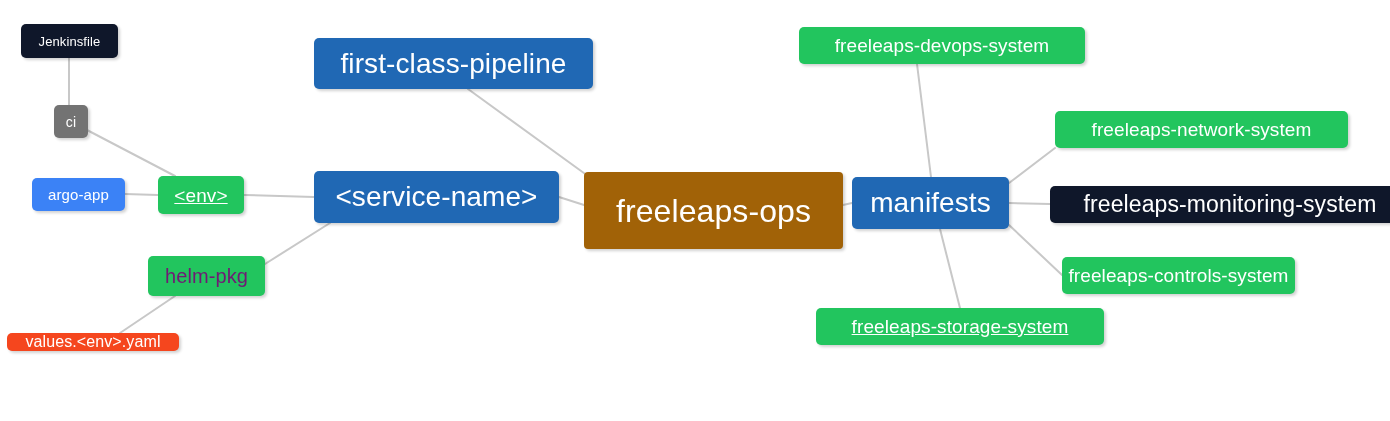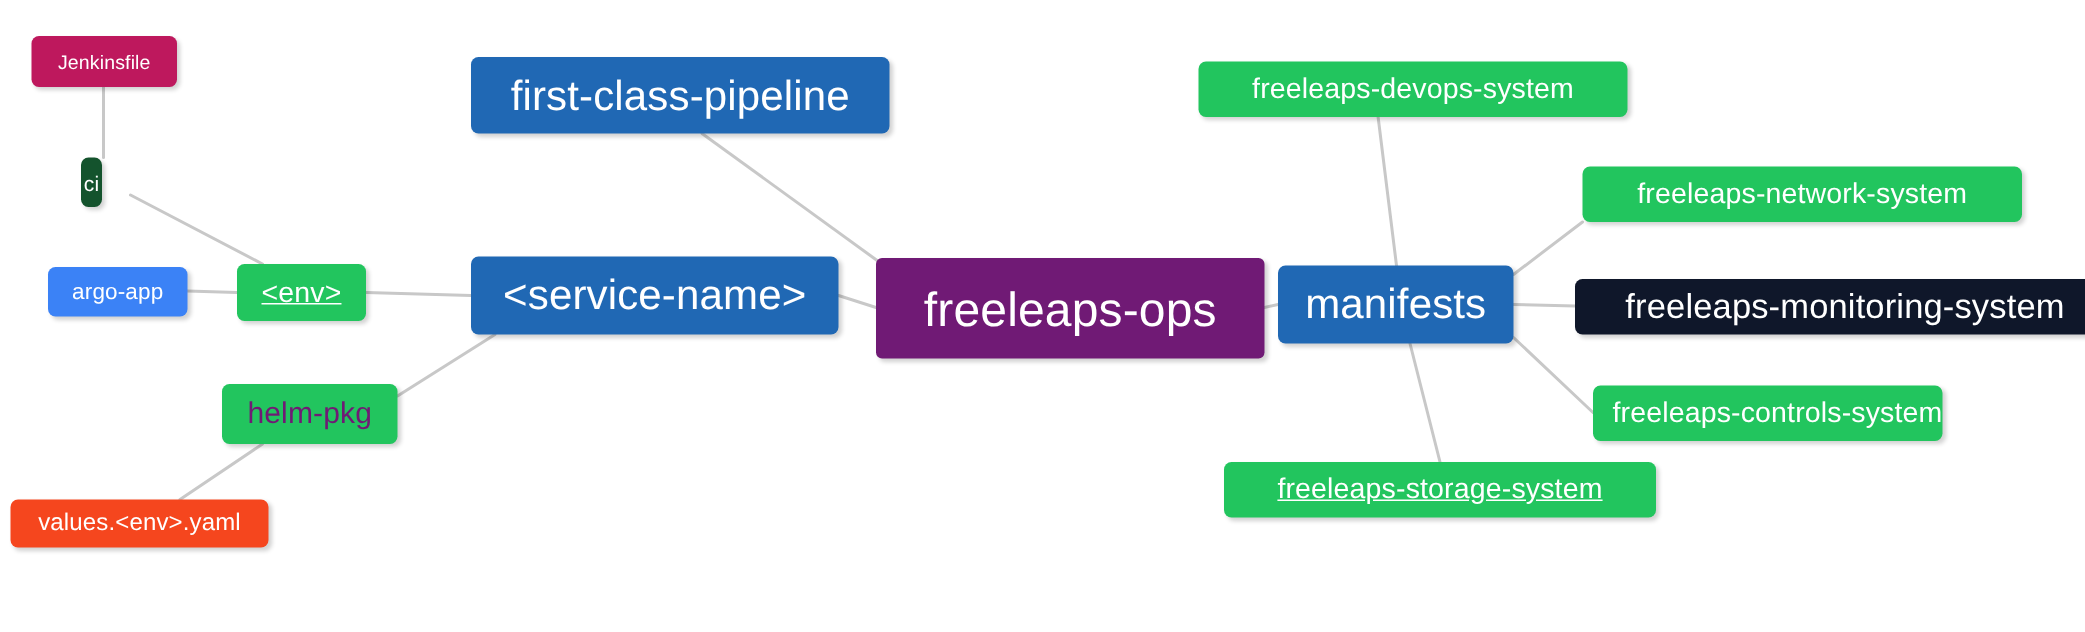--- a/index.html
+++ b/index.html
@@ -77,60 +77,60 @@
         <line x1="175" y1="296" x2="120" y2="333" stroke="#c8c8c8" stroke-width="2" stroke-linecap="round"></line>
         <line x1="931" y1="177" x2="917" y2="64" stroke="#c8c8c8" stroke-width="2" stroke-linecap="round"></line>
         <line x1="1009" y1="183" x2="1055" y2="148" stroke="#c8c8c8" stroke-width="2" stroke-linecap="round"></line>
         <line x1="1009" y1="203" x2="1050" y2="204" stroke="#c8c8c8" stroke-width="2" stroke-linecap="round"></line>
         <line x1="1009" y1="225" x2="1062" y2="275" stroke="#c8c8c8" stroke-width="2" stroke-linecap="round"></line>
         <line x1="940" y1="229" x2="960" y2="308" stroke="#c8c8c8" stroke-width="2" stroke-linecap="round"></line>
       </g>
   </svg>
 
   <div id="node-layer">
-      <div class="node" style="left: 21px; top: 24px; width: 97px; height: 34px; background: #be185d; font-size: 13px; color: rgb(255, 255, 255);">
+      <div class="node" style="left: 21px; top: 24px; width: 97px; height: 34px; background: #0f172a; font-size: 13px; color: rgb(255, 255, 255);">
         <span>Jenkinsfile</span>
       </div>
-      <div class="node" style="left: 54px; top: 105px; width: 14px; height: 33px; background: #14532d; font-size: 14px; color: rgb(255, 255, 255);">
+      <div class="node" style="left: 54px; top: 105px; width: 34px; height: 33px; background: #737373; font-size: 14px; color: rgb(255, 255, 255);">
         <span>ci</span>
       </div>
       <div class="node" style="left: 32px; top: 178px; width: 93px; height: 33px; background: #3b82f6; font-size: 15px; color: rgb(255, 255, 255);">
         <span>argo-app</span>
       </div>
       <div class="node" style="left: 158px; top: 176px; width: 86px; height: 38px; background: rgb(34, 197, 94); font-size: 19px; color: rgb(255, 255, 255); text-decoration: underline;">
         <span>&lt;env&gt;</span>
       </div>
       <div class="node" style="left: 148px; top: 256px; width: 117px; height: 40px; background: rgb(34, 197, 94); font-size: 20px; color: #701a75;">
         <span>helm-pkg</span>
       </div>
-      <div class="node" style="left: 7px; top: 333px; width: 172px; height: 32px; background: rgb(245, 70, 30); font-size: 16px; color: rgb(255, 255, 255);">
+      <div class="node" style="left: 7px; top: 333px; width: 172px; height: 18px; background: rgb(245, 70, 30); font-size: 16px; color: rgb(255, 255, 255);">
         <span>values.&lt;env&gt;.yaml</span>
       </div>
       <div class="node" style="left: 314px; top: 38px; width: 279px; height: 51px; background: rgb(32, 104, 180); font-size: 28px; color: rgb(255, 255, 255);">
         <span>first-class-pipeline</span>
       </div>
       <div class="node" style="left: 314px; top: 171px; width: 245px; height: 52px; background: rgb(32, 104, 180); font-size: 28px; color: rgb(255, 255, 255); justify-content: center;">
         <span>&lt;service-name&gt;</span>
       </div>
-      <div class="node root" style="left: 584px; top: 172px; width: 259px; height: 67px; background: #701a75; font-size: 32px; color: rgb(255, 255, 255);">
+      <div class="node root" style="left: 584px; top: 172px; width: 259px; height: 77px; background: #a16207; font-size: 32px; color: rgb(255, 255, 255);">
         <span>freeleaps-ops</span>
       </div>
       <div class="node" style="left: 852px; top: 177px; width: 157px; height: 52px; background: rgb(32, 104, 180); font-size: 28px; color: rgb(255, 255, 255);">
         <span>manifests</span>
       </div>
-      <div class="node" style="left: 799px; top: 41px; width: 286px; height: 37px; background: rgb(34, 197, 94); font-size: 19px; color: rgb(255, 255, 255);">
+      <div class="node" style="left: 799px; top: 27px; width: 286px; height: 37px; background: rgb(34, 197, 94); font-size: 19px; color: rgb(255, 255, 255);">
         <span>freeleaps-devops-system</span>
       </div>
       <div class="node" style="left: 1055px; top: 111px; width: 293px; height: 37px; background: rgb(34, 197, 94); font-size: 19px; color: rgb(255, 255, 255);">
         <span>freeleaps-network-system</span>
       </div>
       <div class="node" style="left: 1050px; top: 186px; width: 360px; height: 37px; background: #0f172a; font-size: 23px; color: rgb(255, 255, 255);">
         <span>freeleaps-monitoring-system</span>
       </div>
-      <div class="node" style="left: 1062px; top: 257px; width: 233px; height: 37px; background: rgb(34, 197, 94); font-size: 19px; color: rgb(255, 255, 255); justify-content: flex-end;">
+      <div class="node" style="left: 1062px; top: 257px; width: 233px; height: 37px; background: rgb(34, 197, 94); font-size: 19px; color: rgb(255, 255, 255);">
         <span>freeleaps-controls-system</span>
       </div>
       <div class="node" style="left: 816px; top: 308px; width: 288px; height: 37px; background: rgb(34, 197, 94); font-size: 19px; color: rgb(255, 255, 255); text-decoration: underline;">
         <span>freeleaps-storage-system</span>
       </div>
     </div>
 
 </div>
 
 </body></html>

